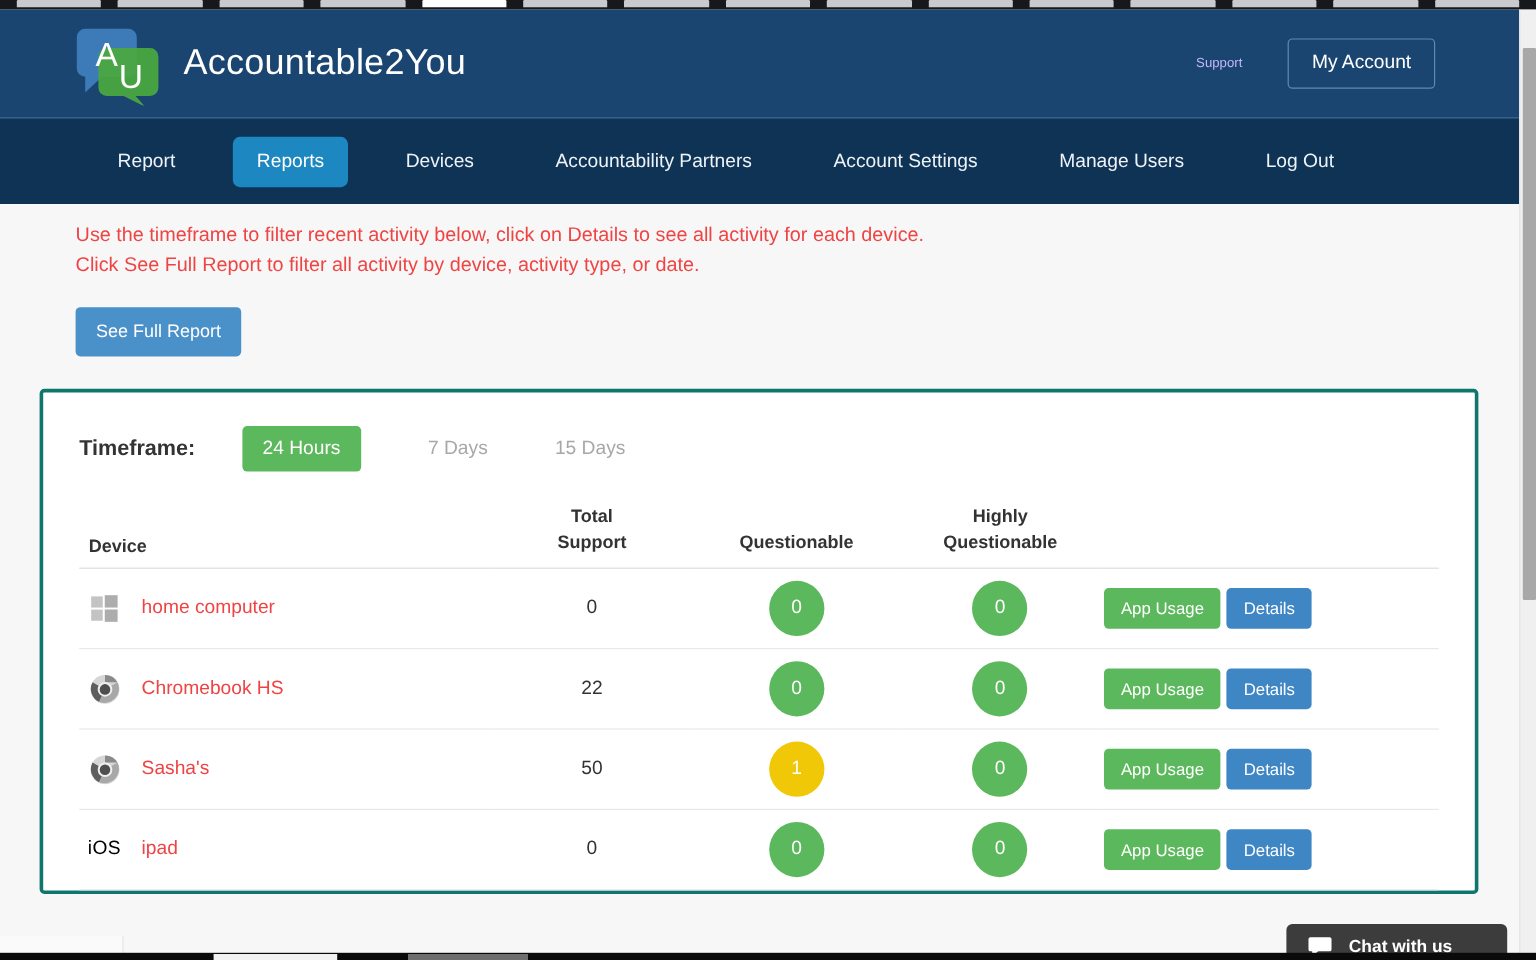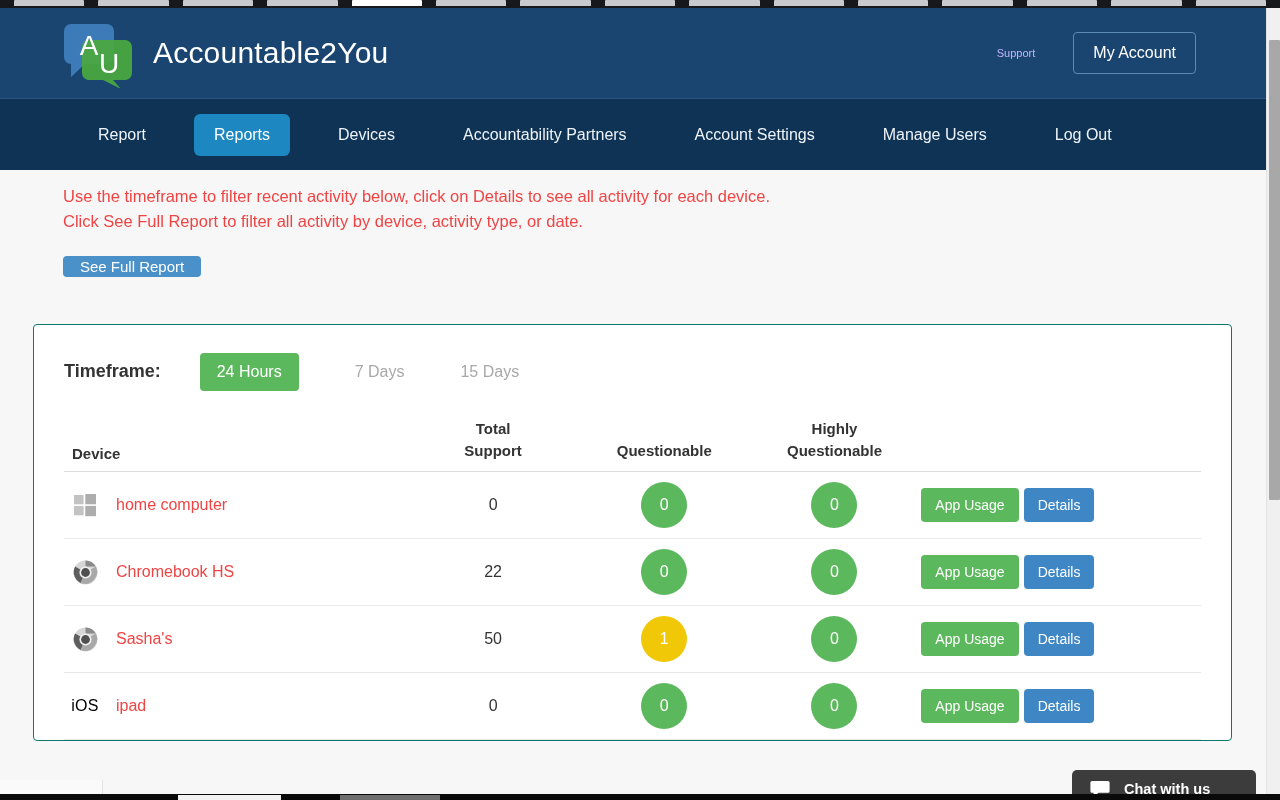--- a/index.html
+++ b/index.html
@@ -66,28 +66,28 @@
 
   
   .page {
     position: absolute; top: 170px; left: 0; width: 1266px; height: 630px;
     background: #f7f7f7; overflow: hidden;
   }
   .intro { padding: 14px 0 0 63px; }
   .intro p { color: #ef4444; font-size: 16.5px; line-height: 25px; }
   .btn-full-report {
     margin-top: 22px; background: #4a90c9; color: #fff; border: none;
-    border-radius: 4px; padding: 2px 17px; font-size: 15px; cursor: pointer;
+    border-radius: 4px; padding: 12px 17px; font-size: 15px; cursor: pointer;
     font-family: "Liberation Sans", sans-serif;
   }
 
   
   .card {
     position: absolute; left: 33px; top: 154px; width: 1199px;
-    background: #ffffff; border: 1px solid #0f766e; border-radius: 4px;
+    background: #ffffff; border: 3px solid #0f766e; border-radius: 4px;
     padding: 0 30px;
   }
   .timeframe-row { display: flex; align-items: center; height: 93px; }
   .timeframe-label { font-size: 18px; font-weight: bold; color: #333; }
   .tf-btn {
     margin-left: 39px; background: #5cb85c; color: #fff; border: none;
     border-radius: 4px; padding: 10px 17px; font-size: 16px; cursor: pointer;
     font-family: "Liberation Sans", sans-serif;
   }
   .tf-link {

